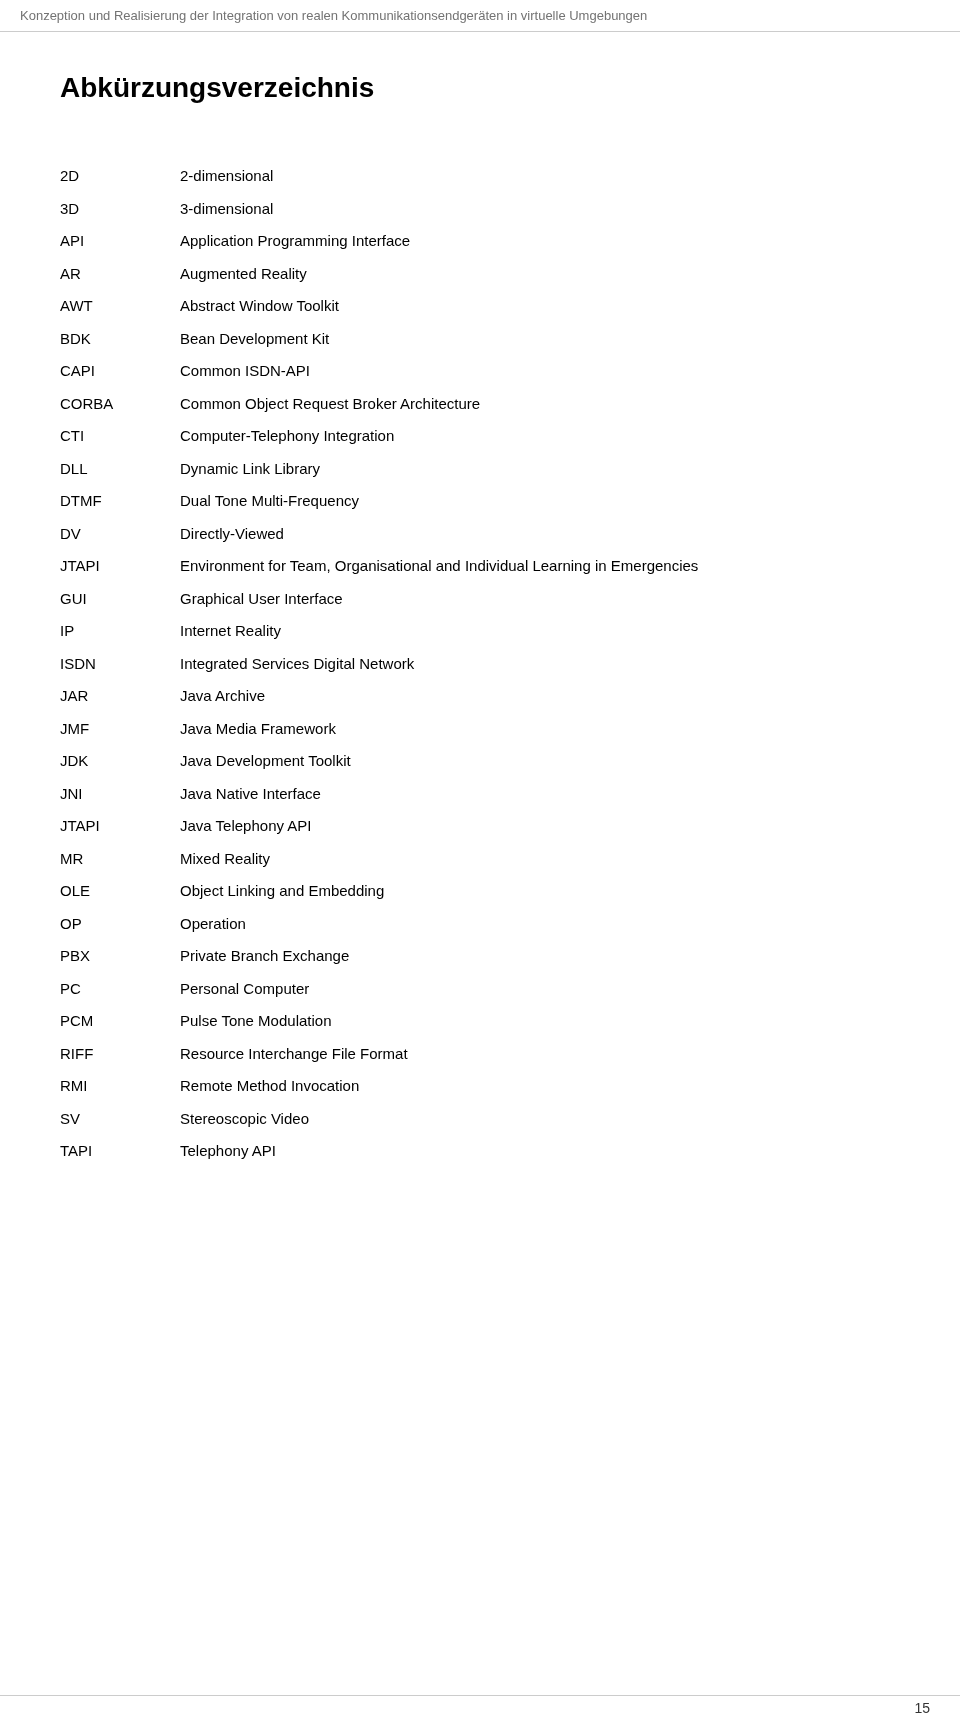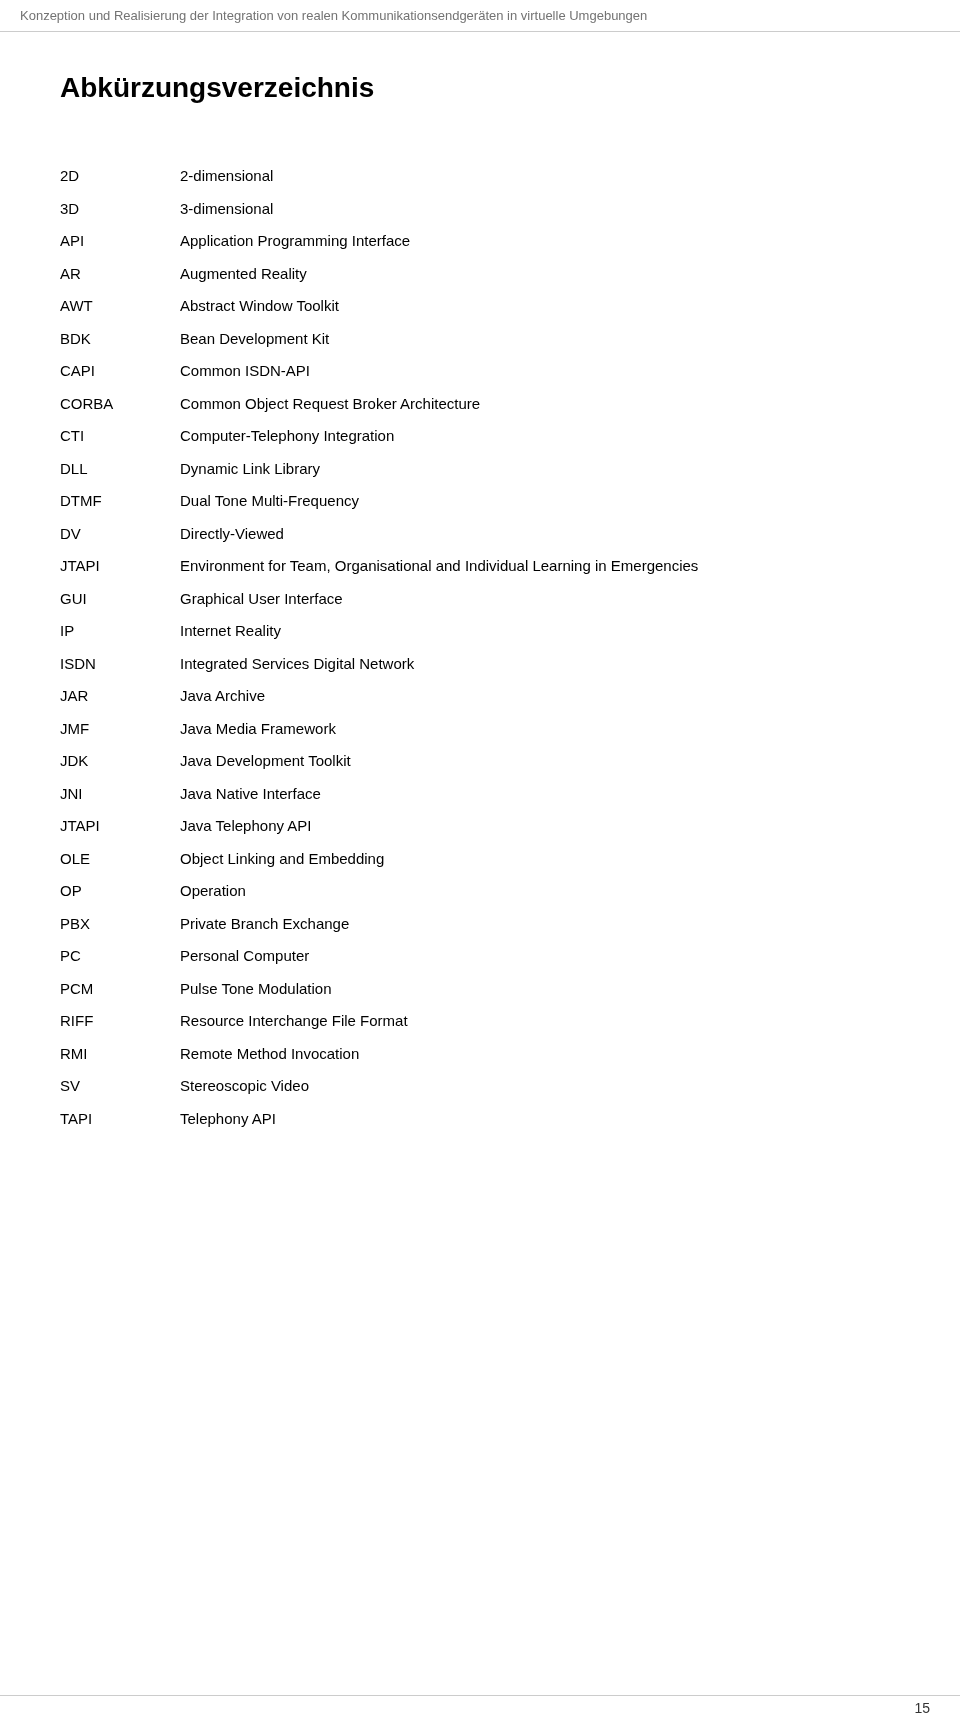--- a/index.html
+++ b/index.html
@@ -171,20 +171,24 @@
         </tr>
         <tr>
           <td class="abbr-col">JNI</td>
           <td class="def-col">Java Native Interface</td>
         </tr>
         <tr>
           <td class="abbr-col">JTAPI</td>
           <td class="def-col">Java Telephony API</td>
         </tr>
         <tr>
+          <td class="abbr-col">MR</td>
+          <td class="def-col">Mixed Reality</td>
+        </tr>
+        <tr>
           <td class="abbr-col">OLE</td>
           <td class="def-col">Object Linking and Embedding</td>
         </tr>
         <tr>
           <td class="abbr-col">OP</td>
           <td class="def-col">Operation</td>
         </tr>
         <tr>
           <td class="abbr-col">PBX</td>
           <td class="def-col">Private Branch Exchange</td>

